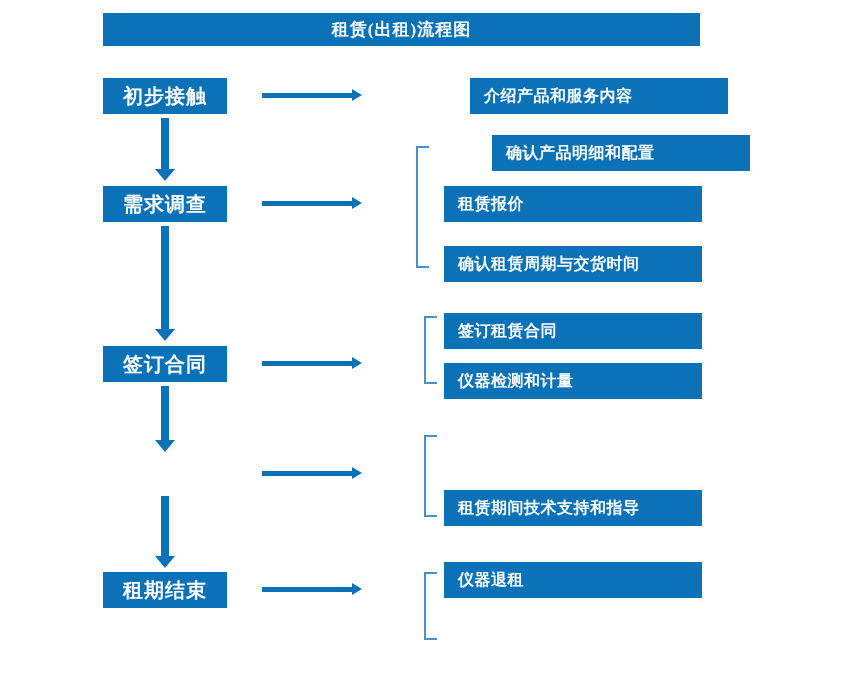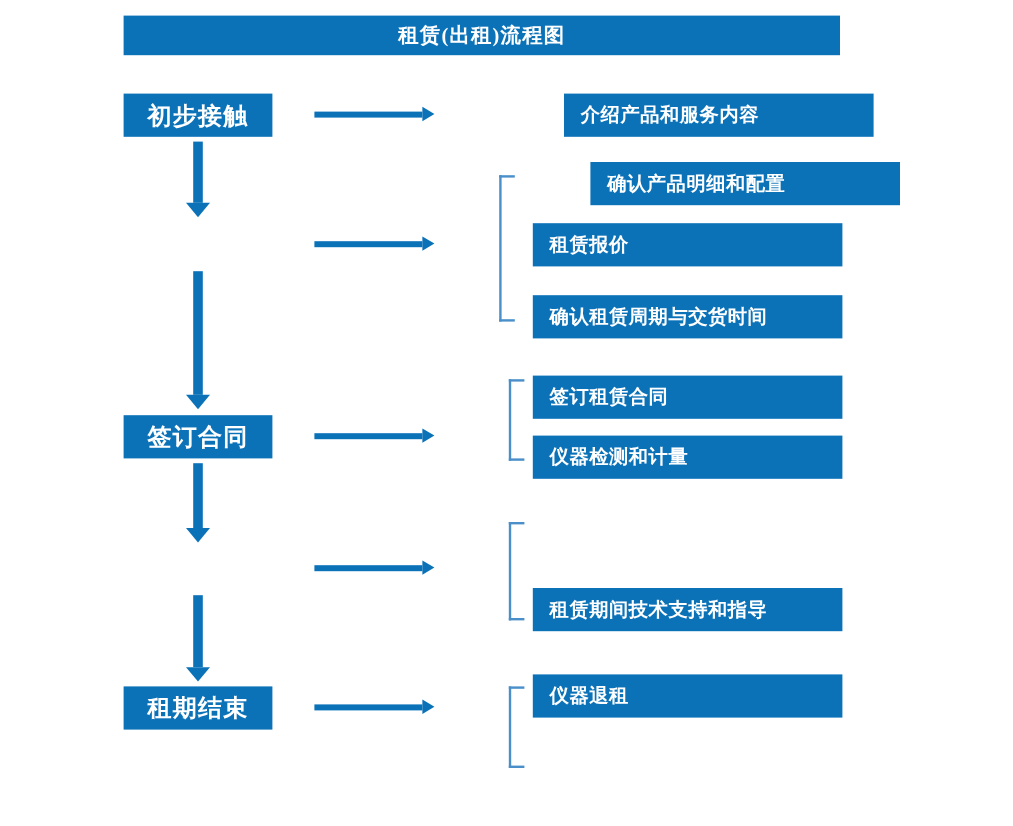--- a/index.html
+++ b/index.html
@@ -133,20 +133,21 @@
     <div class="head" style="left:90px;"></div>
   </div>
 
   <div class="box box-right" style="left:444px; top:78px;margin-left:26px;">介绍产品和服务内容</div>
 
   <div class="v-arrow" style="left:155px; top:118px; height:63px;">
     <div class="shaft" style="height:51px;"></div>
     <div class="head" style="top:51px;"></div>
   </div>
 
+  <div class="box box-left" style="left:103px; top:186px;">需求调查</div>
 
   <div class="h-arrow" style="left:262px; top:197px; width:100px;">
     <div class="shaft" style="width:90px;"></div>
     <div class="head" style="left:90px;"></div>
   </div>
 
   <div class="bracket" style="left:416px; top:146px; height:122px;"></div>
 
   <div class="box box-right" style="left:444px; top:135px;margin-left:48px;">确认产品明细和配置</div>
   <div class="box box-right" style="left:444px; top:186px;">租赁报价</div>

